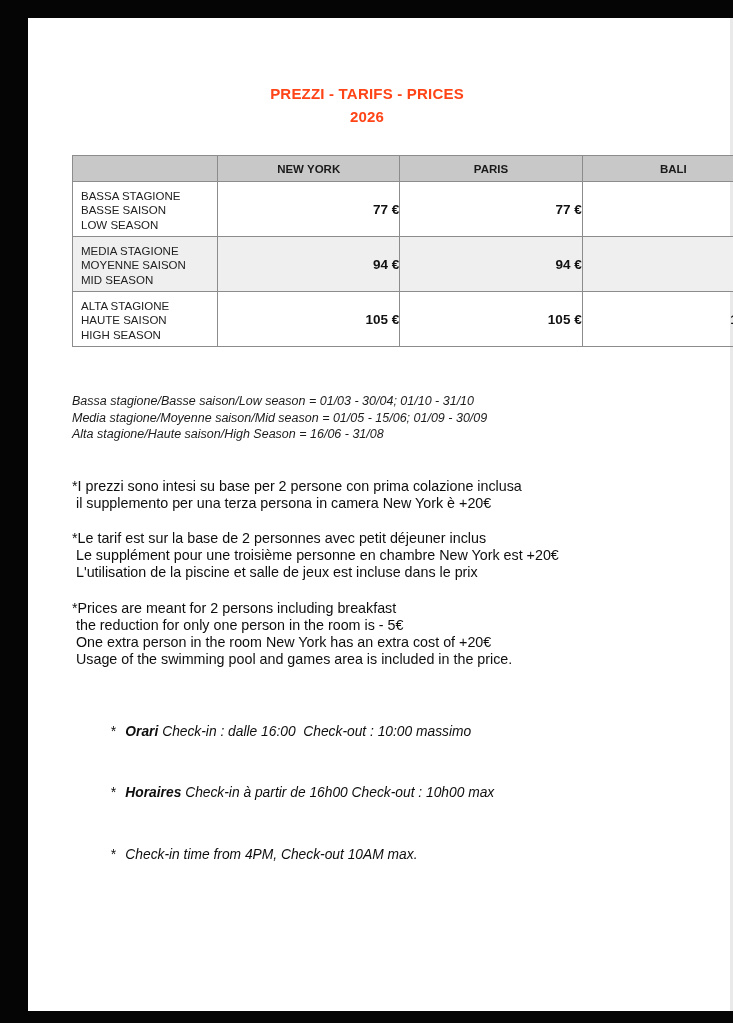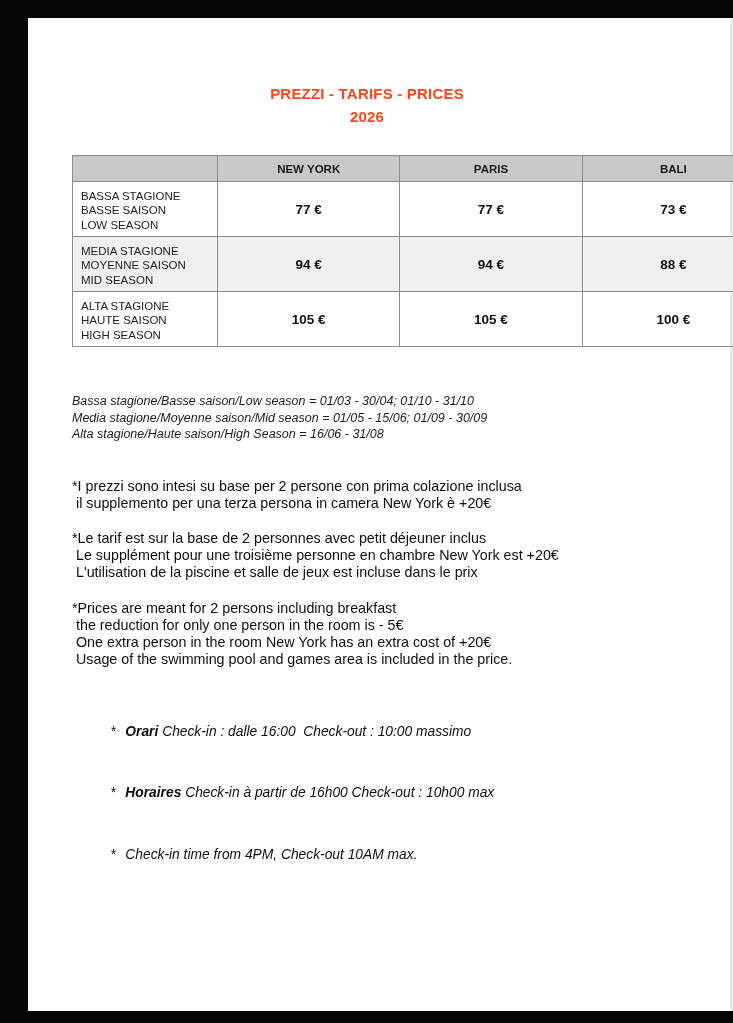--- a/index.html
+++ b/index.html
@@ -61,21 +61,21 @@
   }
   table.price-table td { height: 55px; }
   td.label-cell {
     padding: 6px 6px 3px 8px;
     font-size: 11.5px;
     line-height: 14.5px;
     color: #222;
     vertical-align: middle;
   }
   td.price-cell {
-    text-align: center;
+    text-align: right;
     vertical-align: middle;
     font-weight: 700;
     font-size: 13.5px;
     color: #111;
   }
   tr.stripe td { background: #efefef; }
 
   .season-dates {
     margin-top: 46px;
     font-style: italic;

